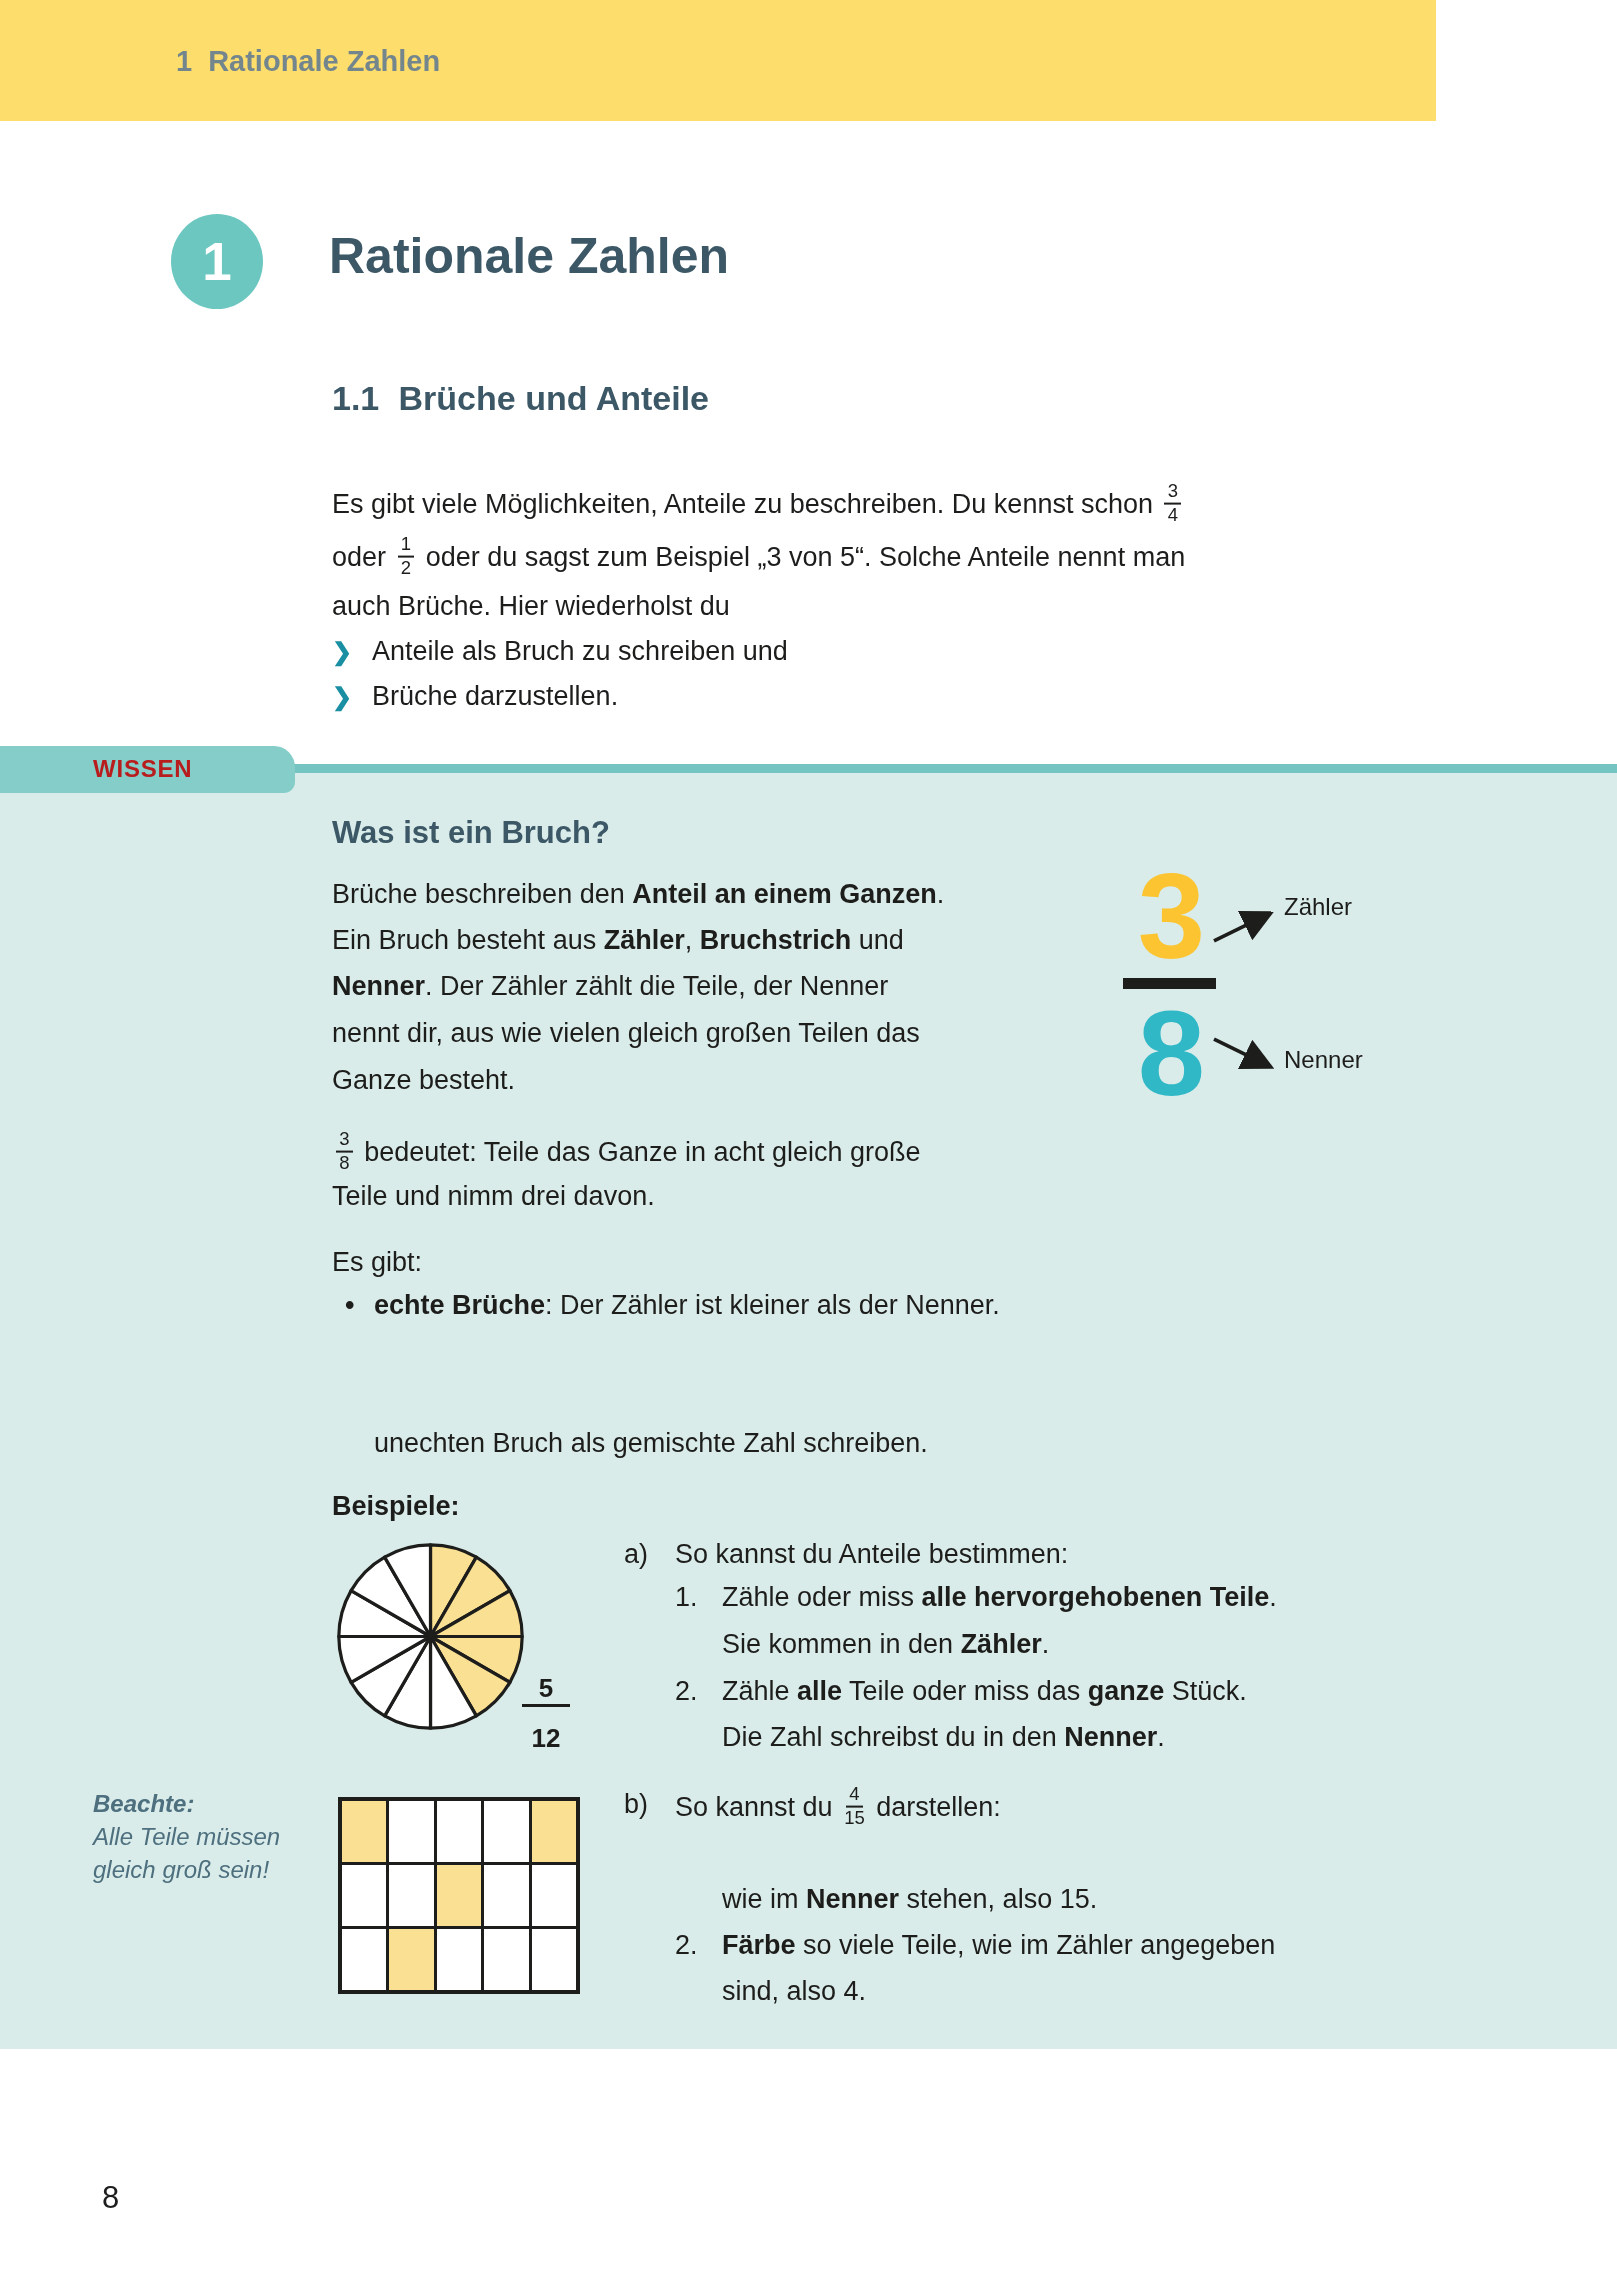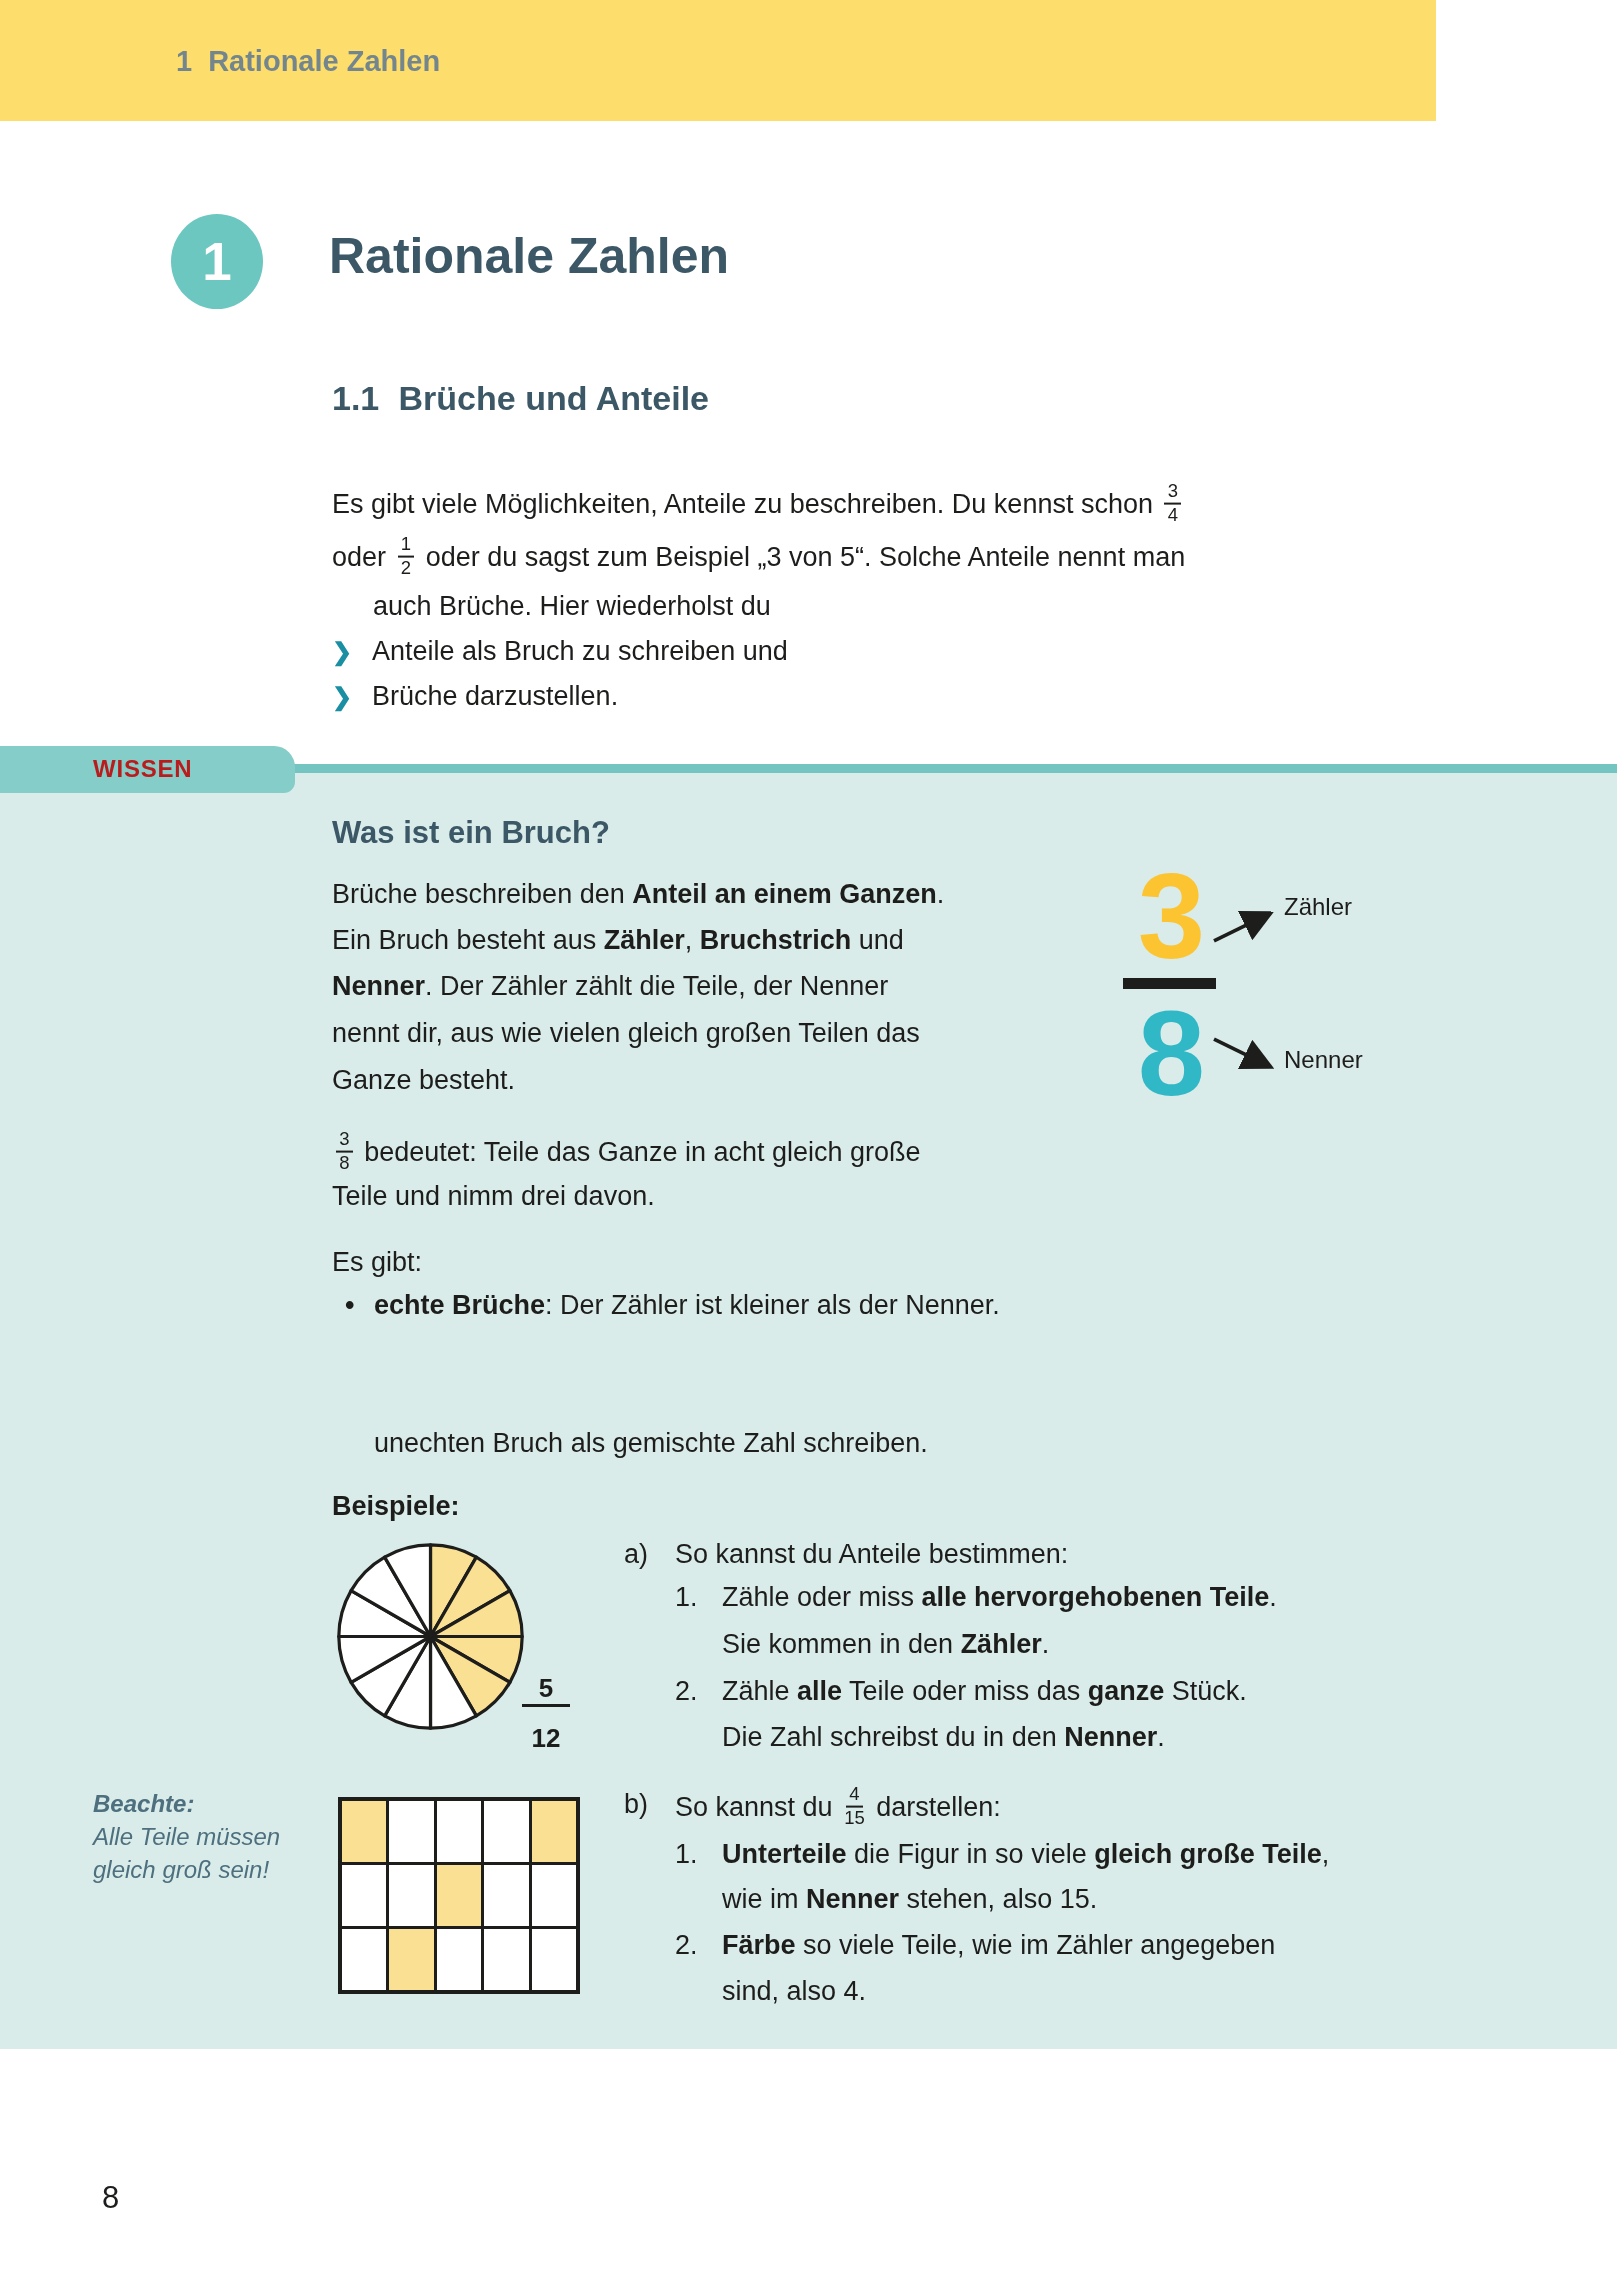--- a/index.html
+++ b/index.html
@@ -77,21 +77,21 @@
   </div>
 
   <div class="tl" style="left:332px;top:483px;"><span>Es gibt viele Möglichkeiten, Anteile zu beschreiben. Du kennst schon </span><span class="frac">
         <span class="fn">3</span>
         <span class="fd">4</span>
       </span></div>
   <div class="tl" style="left:332px;top:536px;"><span>oder </span><span class="frac">
         <span class="fn">1</span>
         <span class="fd">2</span>
       </span><span> oder du sagst zum Beispiel „3 von 5“. Solche Anteile nennt man</span></div>
-  <div class="tl" style="left:332px;top:588px;margin-left:41px;"><span>auch Brüche. Hier wiederholst du</span></div>
+  <div class="tl" style="left:332px;top:588px;"><span>auch Brüche. Hier wiederholst du</span></div>
   <div class="tl" style="left:332px;top:633px;">
     <span class="chev">❯</span><span><span>Anteile als Bruch zu schreiben und</span></span>
   </div>
   <div class="tl" style="left:332px;top:678px;">
     <span class="chev">❯</span><span><span>Brüche darzustellen.</span></span>
   </div>
 
   <div class="wissen-strip"></div>
   <div class="wissen-box"></div>
   <div class="wissen-tab">WISSEN</div>
@@ -190,23 +190,20 @@
       <div class="cell"></div>
       <div class="cell"></div>
       <div class="cell"></div>
     </div>
 
   <div class="tl" style="left:624px;top:1786px;">b)</div>
   <div class="tl" style="left:675px;top:1786px;"><span>So kannst du </span><span class="frac">
         <span class="fn">4</span>
         <span class="fd">15</span>
       </span><span> darstellen:</span></div>
-  <div class="tl" style="left:675px;top:1836px;">
-    <span class="inum">1.</span><span><b>Unterteile</b><span> die Figur in so viele </span><b>gleich große Teile</b><span>,</span></span>
-  </div>
   <div class="tl" style="left:722px;top:1881px;"><span>wie im </span><b>Nenner</b><span> stehen, also 15.</span></div>
   <div class="tl" style="left:675px;top:1927px;">
     <span class="inum">2.</span><span><b>Färbe</b><span> so viele Teile, wie im Zähler angegeben</span></span>
   </div>
   <div class="tl" style="left:722px;top:1973px;"><span>sind, also 4.</span></div>
 
   <div class="page-num">8</div>
 
 </div>
 

